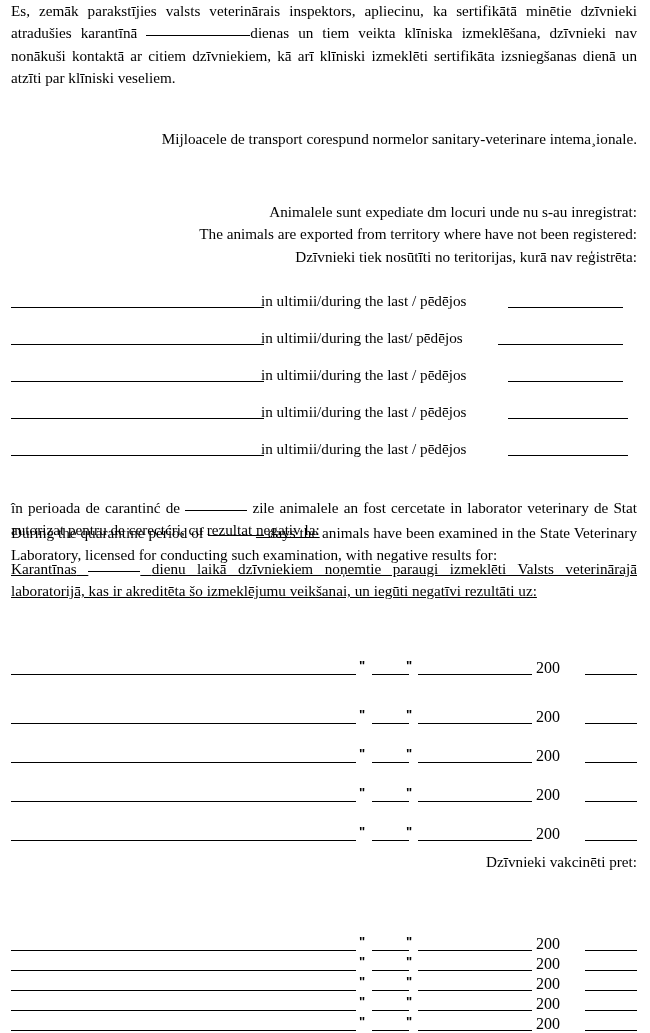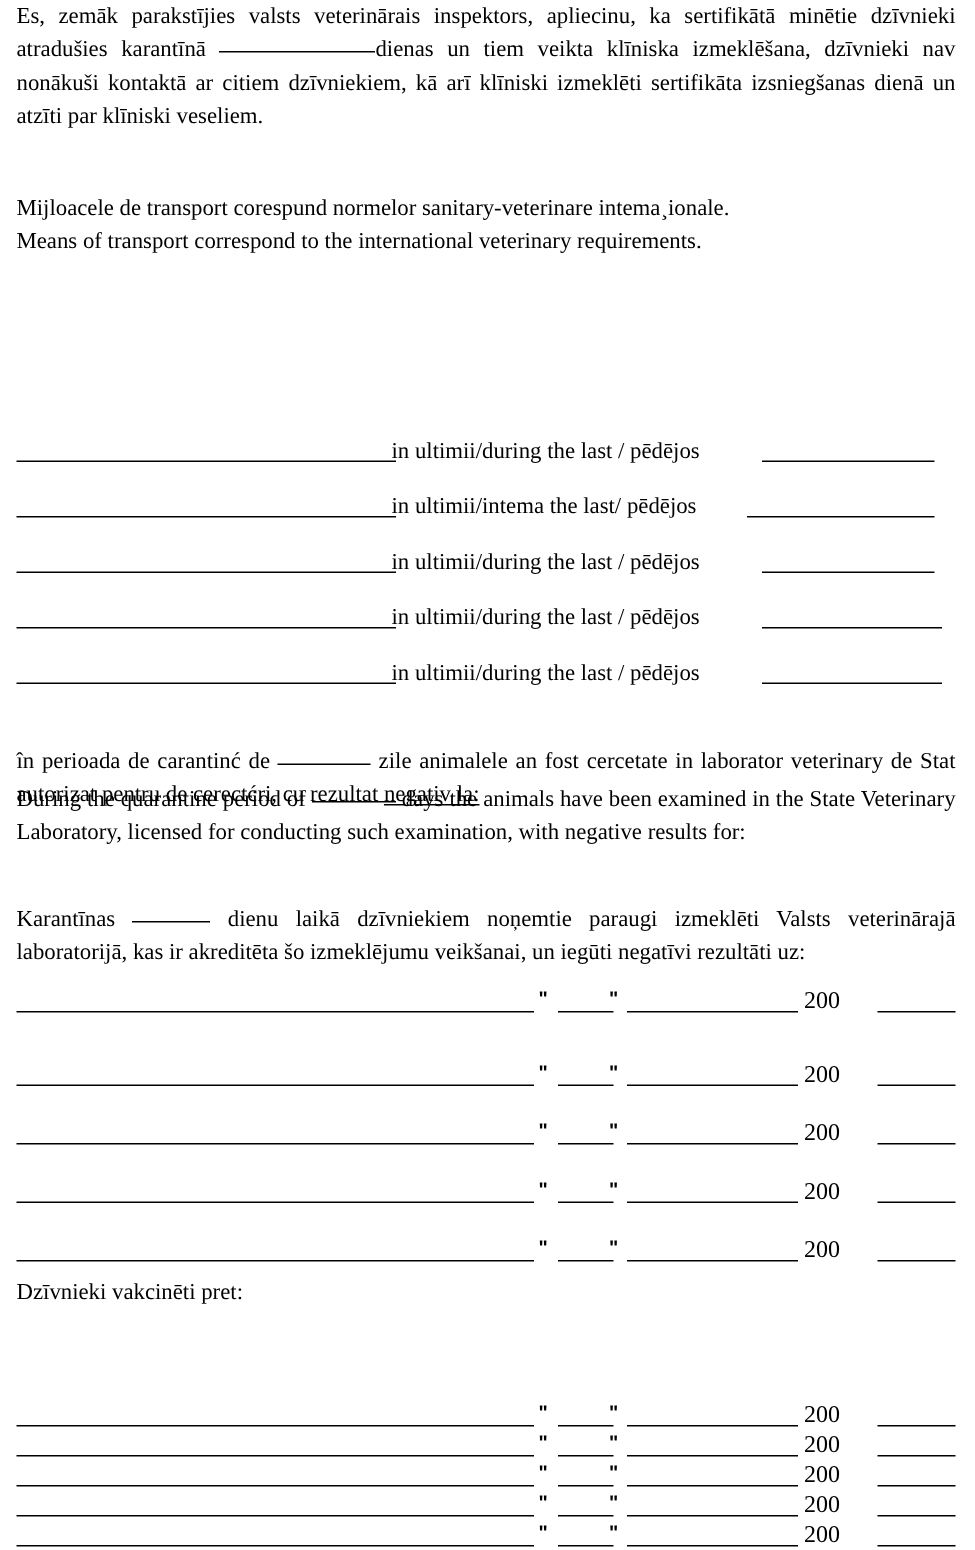--- a/index.html
+++ b/index.html
@@ -24,21 +24,21 @@
   }
   .para {
     position: absolute;
     left: 11px;
     width: 626px;
     font-size: 15.2px;
     line-height: 22.4px;
     text-align: justify;
     text-justify: inter-word;
   }
-  .para.nojust { text-align: left; }
+  .para.nojust { text-align: right; }
   .para p { margin: 0; padding: 0; }
 
   
   .blank {
     display: inline-block;
     border-bottom: 1.4px solid #000;
     vertical-align: 2px;
     height: 12px;
   }
   .blank.w-dienas { width: 104px; }
@@ -111,33 +111,37 @@
 
 <div class="page">
 
   <div class="para" style="top:0;">
     <p><span>Es, zemāk parakstījies valsts veterinārais inspektors, apliecinu, ka sertifikātā minētie dzīvnieki atradušies karantīnā</span>
       <span class="blank w-dienas"></span><span>dienas un tiem veikta klīniska izmeklēšana, dzīvnieki nav nonākuši kontaktā ar citiem dzīvniekiem, kā arī klīniski izmeklēti sertifikāta izsniegšanas dienā un atzīti par klīniski veseliem.</span></p>
   </div>
 
   <div class="para nojust" style="top:128px;">
     <p>Mijloacele de transport corespund normelor sanitary-veterinare intema¸ionale.</p>
-    <p>Means of transport correspond to the international veterinary requirements.</p>
-  </div>
-
+  </div>
+
+  <div class="para nojust" style="top:201px;">
+    <p>Animalele sunt expediate dm locuri unde nu s-au inregistrat:</p>
+    <p>The animals are exported from territory where have not been registered:</p>
+    <p>Dzīvnieki tiek nosūtīti no teritorijas, kurā nav reģistrēta:</p>
+  </div>
 
   <div class="fillrow" style="top:285px;">
     <div class="lead" style="width:253px;"></div>
     <div class="mid" style="left:261px;">in ultimii/during the last / pēdējos</div>
     <div class="tail" style="left:508px; width:115px;"></div>
   </div>
 
   <div class="fillrow" style="top:322px;">
     <div class="lead" style="width:253px;"></div>
-    <div class="mid" style="left:261px;">in ultimii/intema the last/ pēdējos</div>
+    <div class="mid" style="left:261px;">in ultimii/during the last/ pēdējos</div>
     <div class="tail" style="left:498px; width:125px;"></div>
   </div>
 
   <div class="fillrow" style="top:359px;">
     <div class="lead" style="width:253px;"></div>
     <div class="mid" style="left:261px;">in ultimii/during the last / pēdējos</div>
     <div class="tail" style="left:508px; width:115px;"></div>
   </div>
 
   <div class="fillrow" style="top:396px;">
@@ -158,21 +162,21 @@
       <span>zile animalele an fost cercetate in laborator veterinary de Stat autorizat pentru de cerectćri, cu rezultat</span>
       <span class="uline">negativ la:</span></p>
   </div>
 
   <div class="para" style="top:522px;">
     <p><span>During the quarantine period of</span>
       <span class="blank w-days"></span>
       <span>days the animals have been examined in the State Veterinary Laboratory, licensed for conducting such examination, with negative results for:</span></p>
   </div>
 
-  <div class="para" style="top:602px;">
+  <div class="para" style="top:558px;text-decoration:underline;">
     <p><span>Karantīnas</span>
       <span class="blank w-dienu"></span>
       <span>dienu laikā dzīvniekiem noņemtie paraugi izmeklēti Valsts veterinārajā laboratorijā, kas ir akreditēta šo izmeklējumu veikšanai, un iegūti negatīvi rezultāti uz:</span></p>
   </div>
 
   <div class="daterow" style="top:655px;">
     <div class="seg" style="left:11px; width:345px;"></div>
     <div class="qm" style="left:359px;">"</div>
     <div class="seg" style="left:372px; width:37px;"></div>
     <div class="qm" style="left:406px;">"</div>

